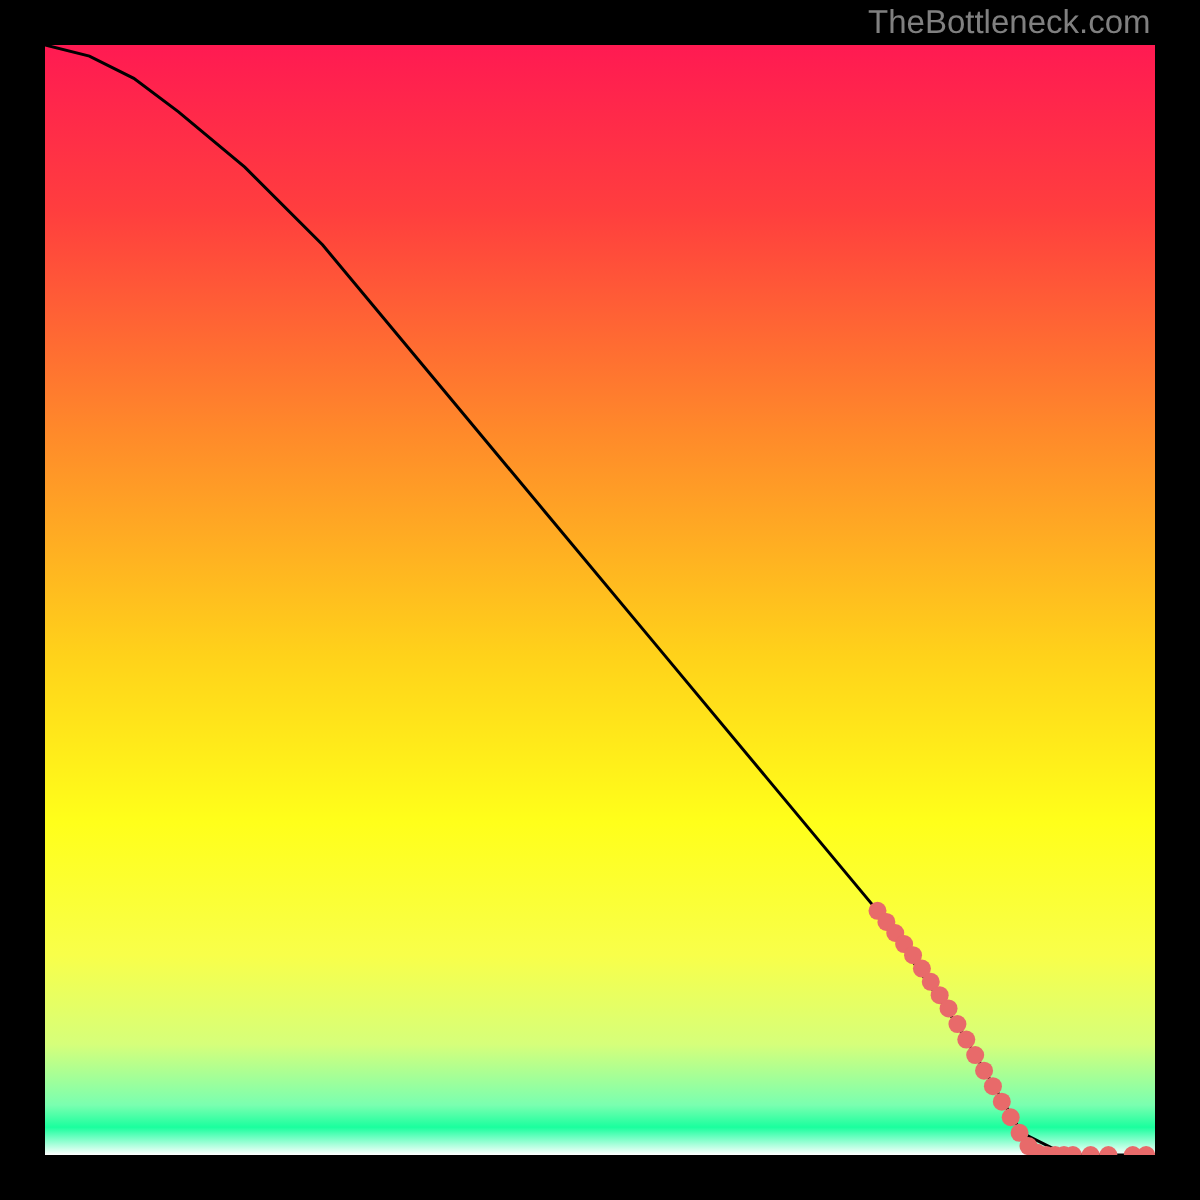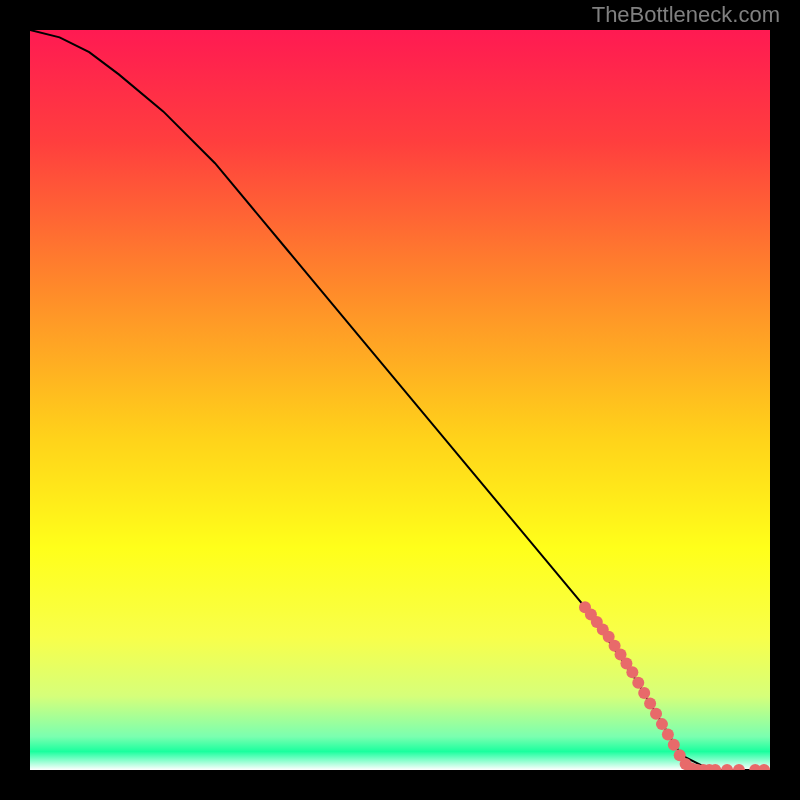--- a/index.html
+++ b/index.html
@@ -7,21 +7,21 @@
     padding: 0;
     width: 800px;
     height: 800px;
     background: #000;
     position: relative;
     font-family: Arial, sans-serif;
   }
   .watermark {
     position: absolute;
     top: 2px;
-    right: 20px;
+    right: 33px;
     color: #808080;
     font-size: 22px;
     z-index: 10;
   }
   .plot-area {
     position: absolute;
     left: 30px;
     top: 30px;
     width: 740px;
     height: 740px;

